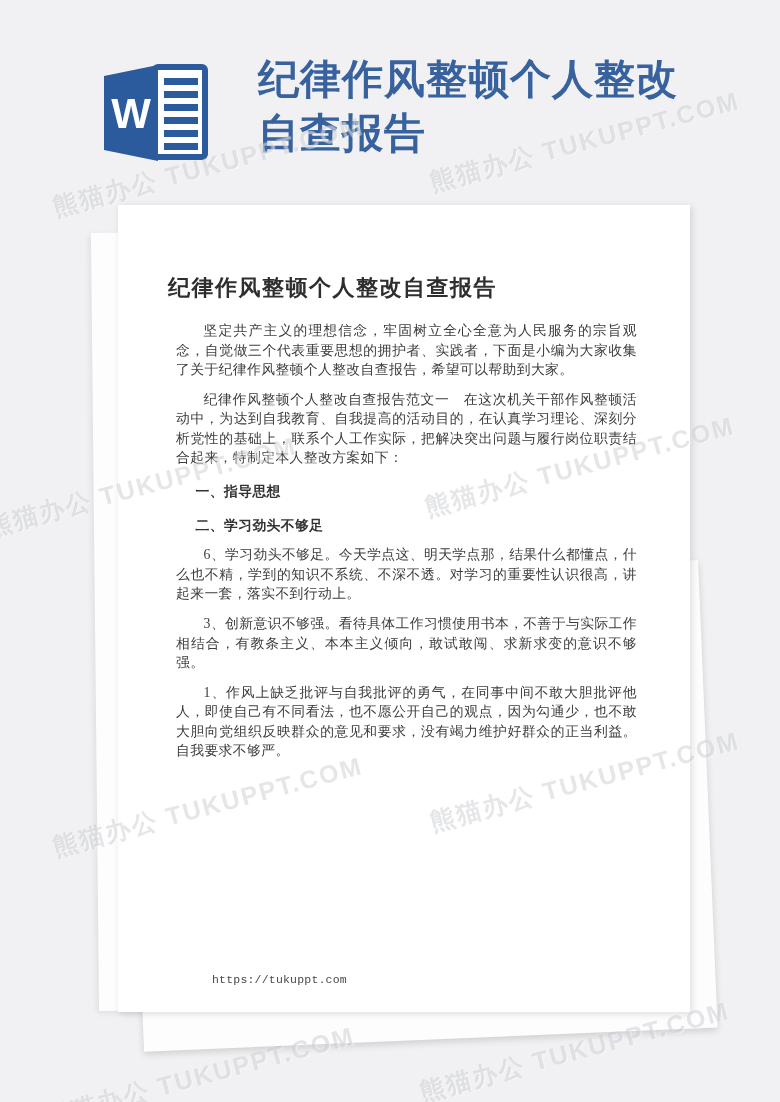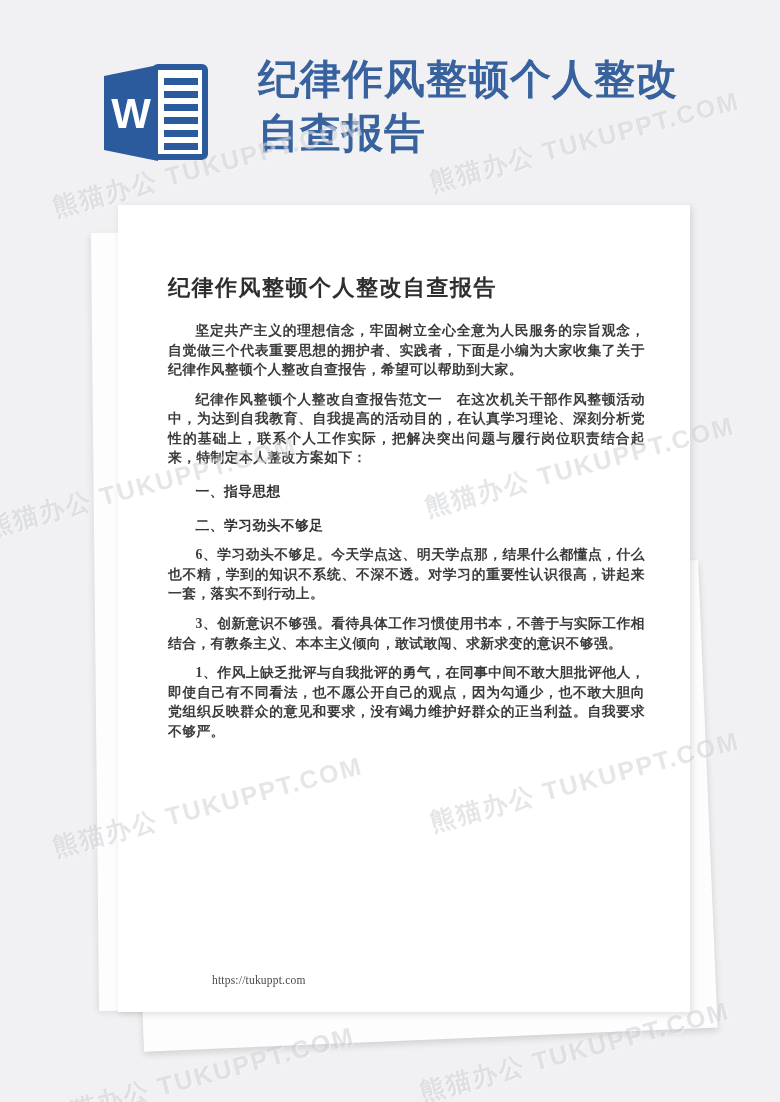--- a/index.html
+++ b/index.html
@@ -37,28 +37,28 @@
   }
   .doc-title{
     font-family:"Liberation Serif","DejaVu Serif",serif;
     font-size:22px;font-weight:700;color:#2e2e2e;
     letter-spacing:1.5px;margin:0 0 18px 0;
   }
   .doc-para{
     font-family:"Liberation Serif","DejaVu Serif",serif;
     font-size:13.8px;line-height:1.42;color:#3c3c3c;
     text-align:justify;text-indent:2em;
-    margin:10px 0;letter-spacing:0.4px;font-weight:bold;
+    margin:10px 8px;letter-spacing:0.4px;
   }
   .doc-heading{
     font-weight:700;color:#333;margin:14px 0 10px 0;
   }
   .page-footer{
     position:absolute;left:50px;bottom:26px;
-    font-family:Liberation Serif, serif;
+    font-family:Liberation Mono, monospace;
     font-size:11.5px;color:#4a4a4a;letter-spacing:0.2px;padding-left:44px;
   }
   
   .wm-layer{position:absolute;left:0;top:0;width:780px;height:1102px;z-index:5;pointer-events:none;}
   .wm{
     position:absolute;white-space:nowrap;
     transform:rotate(-15deg);
     font-size:25px;font-weight:700;letter-spacing:2px;
     color:rgba(170,172,178,0.30);
     text-shadow:1px 1px 1px rgba(255,255,255,0.5);

